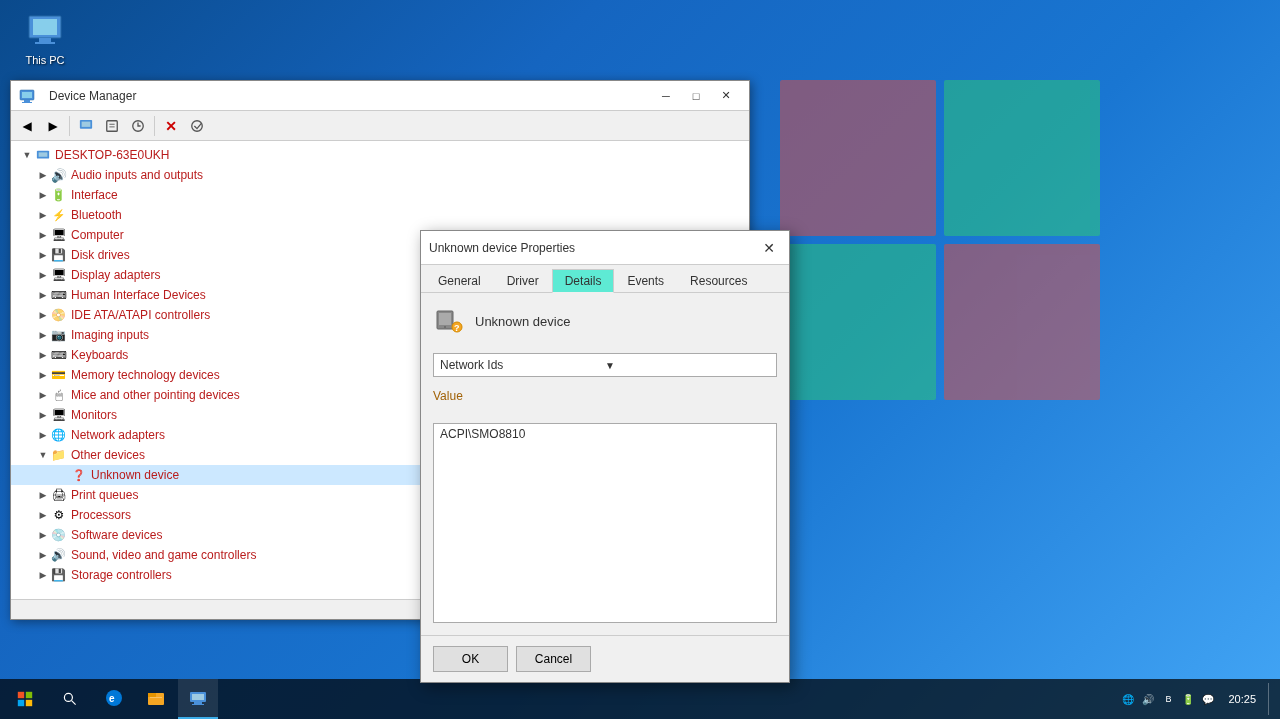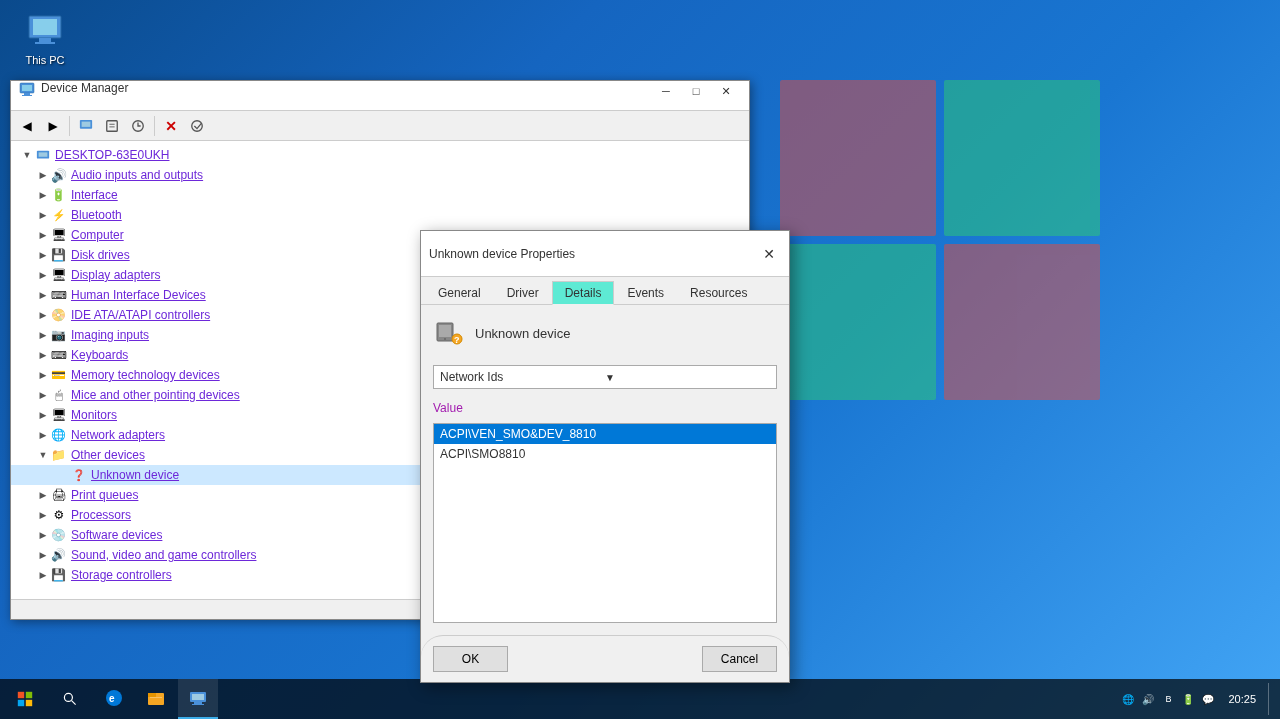--- a/index.html
+++ b/index.html
@@ -128,24 +128,24 @@
       background: #f0f0f0;
       border: 1px solid #888;
       box-shadow: 2px 2px 10px rgba(0,0,0,0.4);
       display: flex;
       flex-direction: column;
     }
     .dm-titlebar {
       height: 30px;
       background: #fff;
       display: flex;
-      align-items: flex-start;
+      align-items: center;
       padding: 0 8px;
       border-bottom: 1px solid #ccc;
-      gap: 6px;
+      gap: 14px;
     }
     .dm-titlebar .dm-icon {
       width: 16px;
       height: 16px;
     }
     .dm-titlebar .dm-title {
       flex: 1;
       font-size: 12px;
       color: #333;
     }
@@ -237,22 +237,21 @@
     .tree-item .item-icon {
       width: 16px;
       height: 16px;
       margin-right: 4px;
       display: flex;
       align-items: center;
       justify-content: center;
     }
     .tree-item .item-label {
       font-size: 12px;
-      color: #6d28d9;
-      text-decoration: underline;
+      color: #b91c1c;
     }
     .tree-indent-1 { padding-left: 24px; }
     .tree-indent-2 { padding-left: 44px; }
 
     
     .dm-statusbar {
       height: 20px;
       background: #f0f0f0;
       border-top: 1px solid #ccc;
     }
@@ -264,21 +263,21 @@
       left: 420px;
       width: 370px;
       background: #f0f0f0;
       border: 1px solid #888;
       box-shadow: 4px 4px 15px rgba(0,0,0,0.4);
       display: flex;
       flex-direction: column;
       z-index: 200;
     }
     .props-titlebar {
-      height: 46px;
+      height: 34px;
       background: #fff;
       display: flex;
       align-items: center;
       padding: 14px 8px;
       border-bottom: 1px solid #ccc;
     }
     .props-title {
       flex: 1;
       font-size: 12px;
       color: #333;
@@ -361,48 +360,47 @@
       flex: 1;
       font-size: 12px;
       color: #333;
     }
     .props-dropdown .dd-arrow {
       font-size: 10px;
       color: #333;
     }
     .value-label {
       font-size: 12px;
-      color: #a21caf;
-      margin-bottom: 8px;
+      color: #a16207;
+      margin-bottom: 20px;
     }
     .value-list {
       border: 1px solid #aaa;
       background: white;
       height: 200px;
       overflow-y: auto;
     }
     .value-item {
       padding: 3px 6px;
       font-size: 12px;
       color: #333;
     }
     .value-item.selected {
       background: #0078d7;
       color: white;
     }
 
     
     .props-buttons {
       display: flex;
-      justify-content: space-between;
+      justify-content: flex-start;
       gap: 8px;
       padding: 10px 12px;
       background: #f0f0f0;
       border-top: 1px solid #ccc;
-      border-radius: 22px;
     }
     .dialog-btn {
       width: 75px;
       height: 26px;
       border: 1px solid #aaa;
       background: #e0e0e0;
       font-size: 12px;
       cursor: pointer;
       display: flex;
       align-items: center;
@@ -667,21 +665,20 @@
         <span class="device-name">Unknown device</span>
       </div>
 
       <div class="props-dropdown">
         <span>Network Ids</span>
         <span class="dd-arrow">▼</span>
       </div>
 
       <div class="value-label">Value</div>
       <div class="value-list">
-        <div class="value-item selected">ACPI\VEN_SMO&amp;DEV_8810</div>
         <div class="value-item">ACPI\SMO8810</div>
       </div>
     </div>
 
     <div class="props-buttons">
       <button class="dialog-btn primary">OK</button>
       <button class="dialog-btn">Cancel</button>
     </div>
   </div>
 

